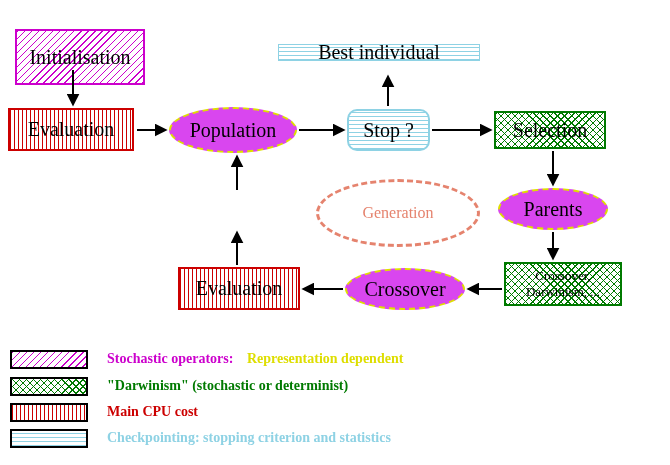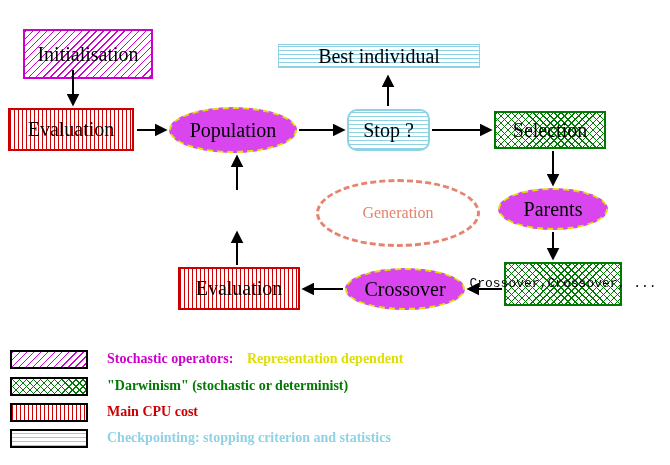--- a/index.html
+++ b/index.html
@@ -8,21 +8,21 @@
   }
   html,body{margin:0;padding:0;background:#fff;}
   .canvas{
     position:relative; width:670px; height:465px; background:#fff;
     font-family:"Liberation Serif", serif; overflow:hidden;
   }
   .node{
     position:absolute; box-sizing:border-box; background-color:#fff;
     display:flex; align-items:center; justify-content:center; text-align:center;
   }
-  .col{flex-direction:row;font-family:Liberation Mono, monospace;}
+  .col{flex-direction:column;}
   .rect{border:2px solid #000;}
   .rounded{border-radius:10px;}
   .ellipse{border:2px dashed var(--yellow); border-radius:50%; background-color:#d946ef;}
   .generation{border:3px dashed var(--salmon); border-radius:50%; background:transparent;}
   .generation .lbl{color:var(--salmon); font-size:16px;}
   .lbl{color:#000; white-space:nowrap;}
   .lbl-lg{font-size:20px;}
   .lbl-md{font-size:15px;}
   .lbl-sm{font-size:13px; line-height:1.25;}
 
@@ -58,29 +58,29 @@
 
   
   .arrows{position:absolute; left:0; top:0; pointer-events:none;}
   .arrows line{stroke:var(--arrow,#000); stroke-width:2;}
 </style>
 </head>
 <body>
 
 <div class="canvas">
 
-  <div class="node rect p-magenta" style="left:23px; top:29px; width:130px; height:50px;">
+  <div class="node rect p-magenta" style="left:15px; top:29px; width:130px; height:56px;">
     <span class="lbl lbl-lg">Initialisation</span>
   </div>
 
   <div class="node rect p-red" style="left:8px; top:108px; width:126px; height:43px;">
     <span class="lbl lbl-lg">Evaluation</span>
   </div>
 
-  <div class="node rect p-cyan" style="left:278px; top:44px; width:202px; height:24px; border-width:1px;">
+  <div class="node rect p-cyan" style="left:278px; top:44px; width:202px; height:17px; border-width:1px;">
     <span class="lbl lbl-lg">Best individual</span>
   </div>
 
   <div class="node ellipse" style="left:169px; top:107px; width:128px; height:46px;">
     <span class="lbl lbl-lg">Population</span>
   </div>
 
   <div class="node rect rounded p-cyan" style="left:347px; top:109px; width:83px; height:42px;">
     <span class="lbl lbl-lg">Stop ?</span>
   </div>
@@ -88,21 +88,21 @@
   <div class="node rect p-green" style="left:494px; top:111px; width:112px; height:38px;">
     <span class="lbl lbl-lg">Selection</span>
   </div>
 
   <div class="node ellipse" style="left:498px; top:188px; width:110px; height:42px;">
     <span class="lbl lbl-lg">Parents</span>
   </div>
 
   <div class="node rect p-green col" style="left:504px; top:262px; width:118px; height:44px;">
     <span class="lbl lbl-sm">Crossover,</span>
-    <span class="lbl lbl-sm">Crossover, ...</span>
+    <span class="lbl lbl-sm">Darwinism, ...</span>
   </div>
 
   <div class="node ellipse" style="left:345px; top:268px; width:120px; height:42px;">
     <span class="lbl lbl-lg">Crossover</span>
   </div>
 
   <div class="node rect p-red" style="left:178px; top:267px; width:122px; height:43px;">
     <span class="lbl lbl-lg">Evaluation</span>
   </div>
 

